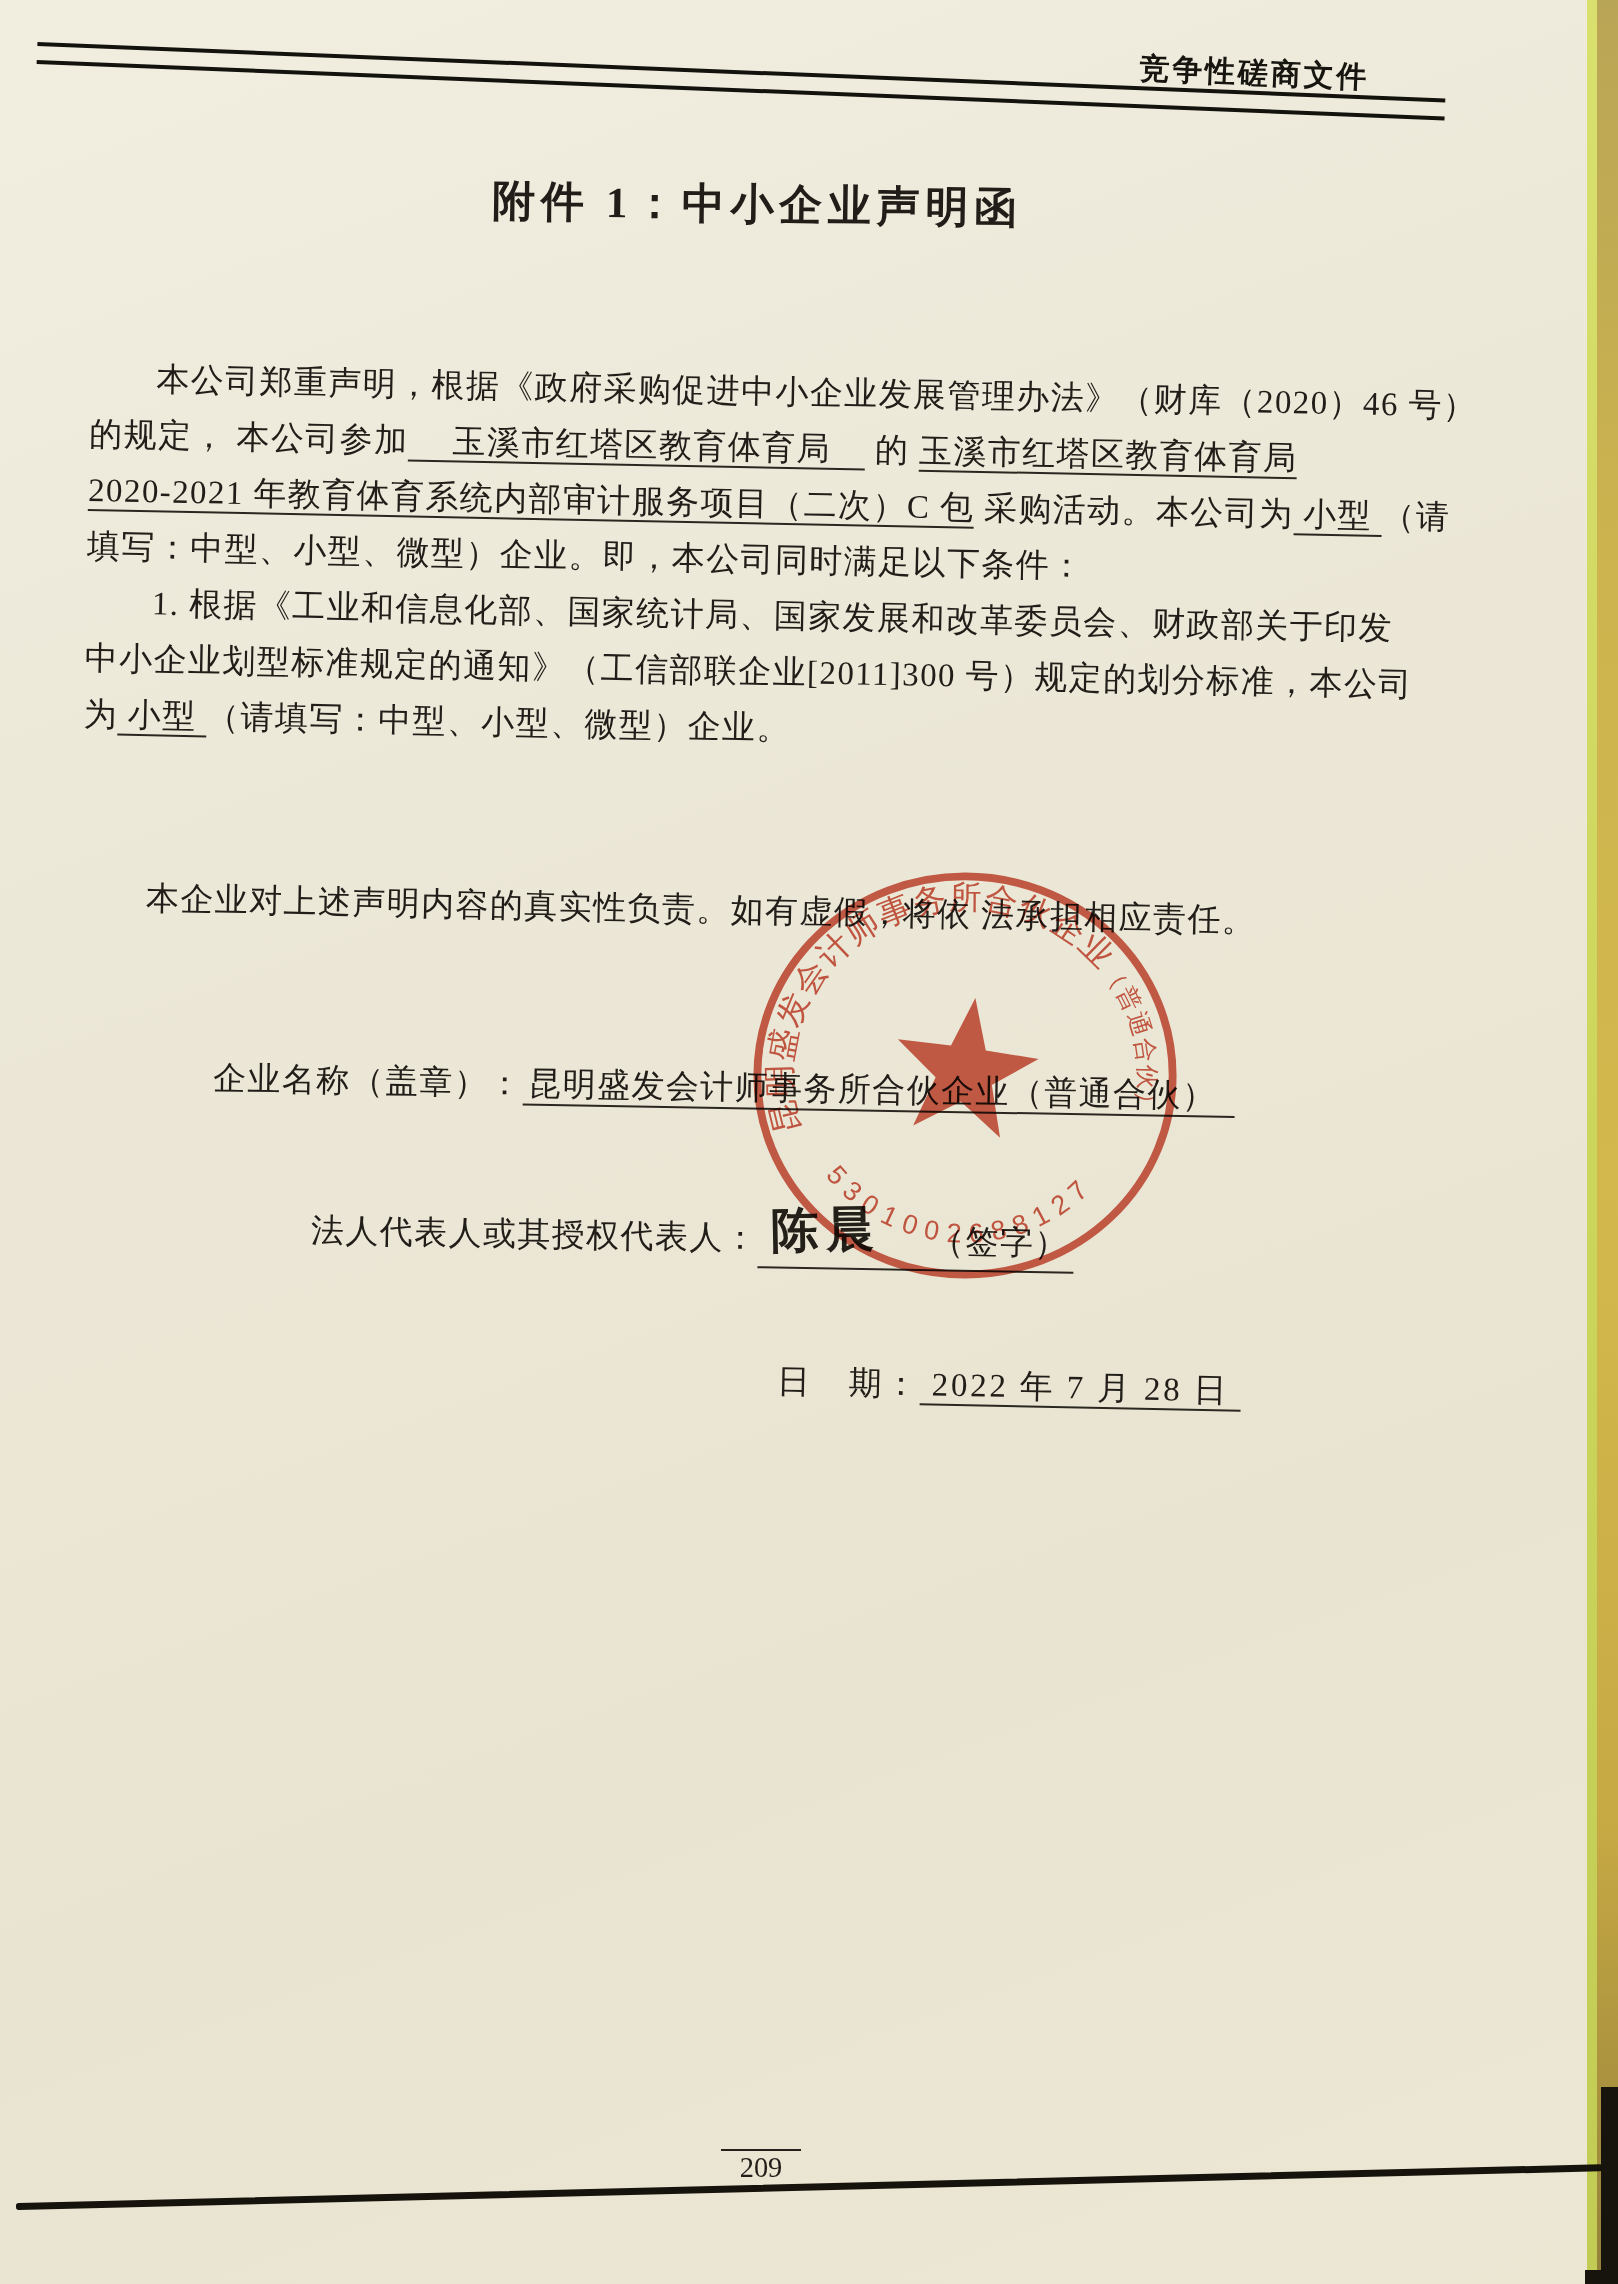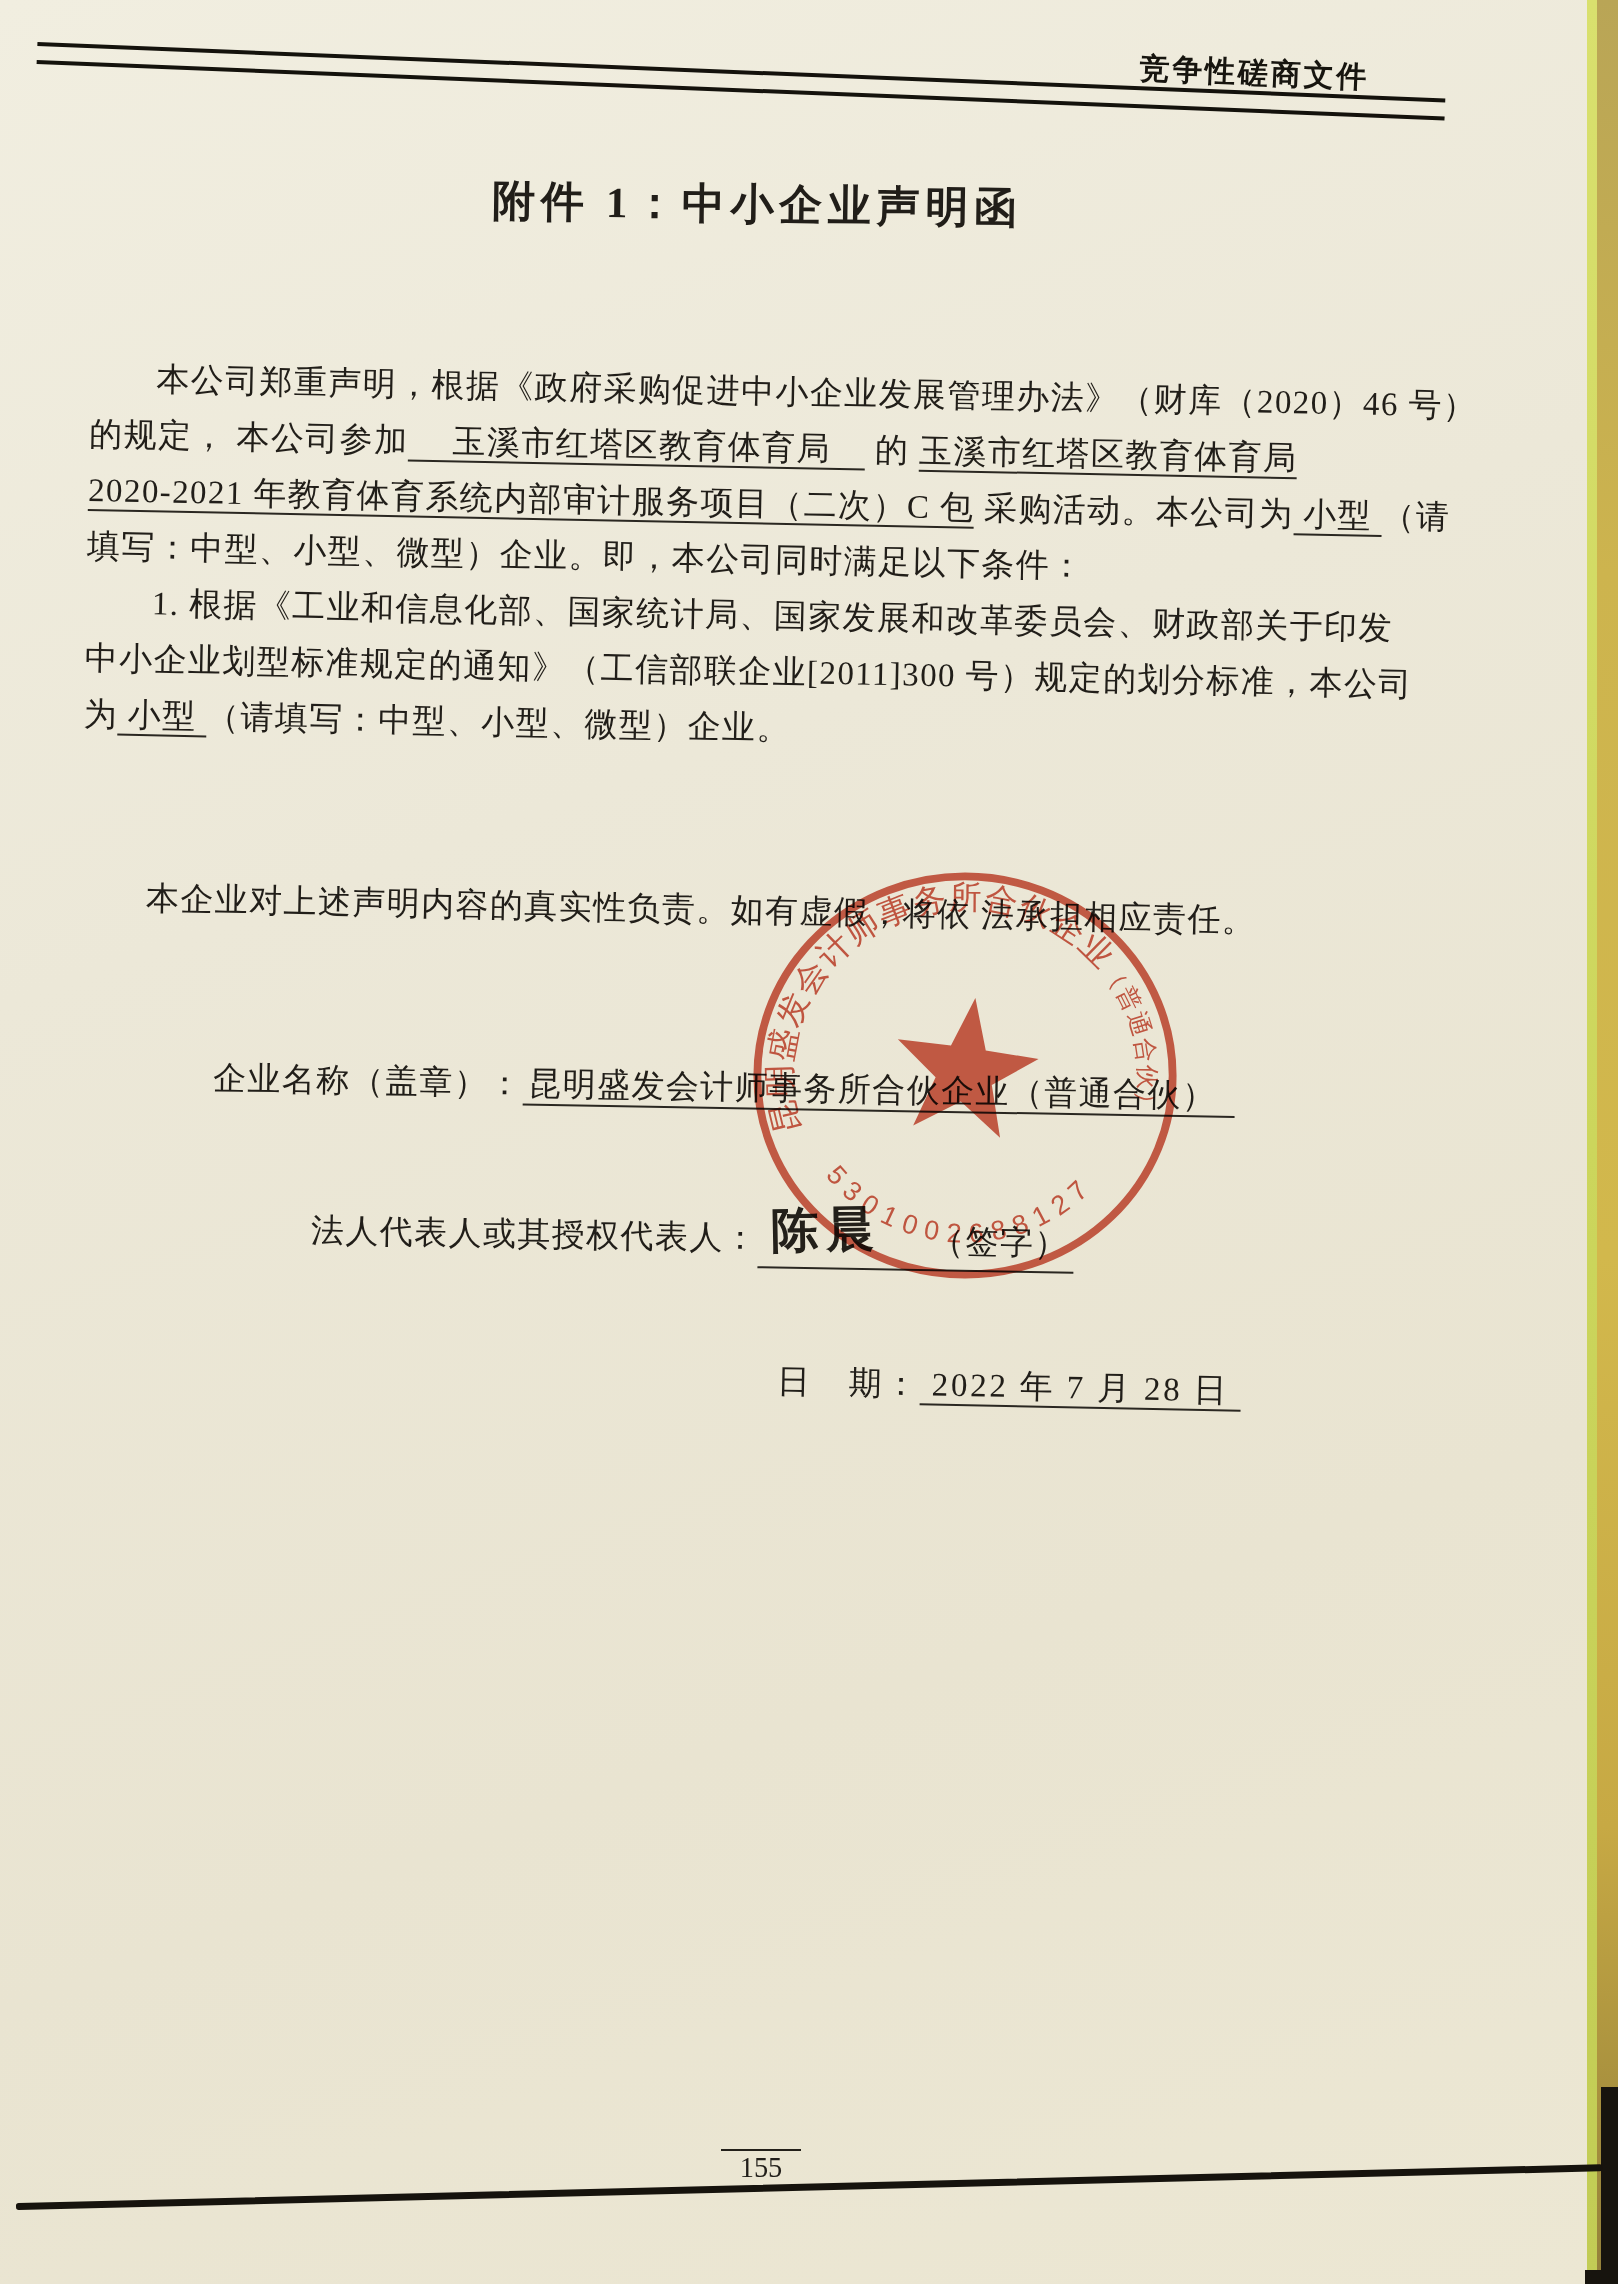--- a/index.html
+++ b/index.html
@@ -99,17 +99,17 @@
     <ellipse cx="315" cy="300" rx="292" ry="280" fill="none" stroke="#c8432e" stroke-width="11" opacity="0.9"></ellipse>
     <polygon transform="rotate(8 315 295)" fill="#c8432e" opacity="0.9" points="315,190 339.7,261 414.9,262.6 354.9,308 376.7,379.9 315,337 253.3,379.9 275.1,308 215.1,262.6 290.3,261"></polygon>
     <text fill="#c8432e" opacity="0.92" font-family="Liberation Sans, DejaVu Sans, sans-serif" font-size="46" letter-spacing="2">
       <textPath href="#arcTop" startOffset="18"><tspan>昆明盛发会计师事务所合伙企业</tspan><tspan font-size="34">（普通合伙）</tspan></textPath>
     </text>
     <text fill="#c8432e" opacity="0.92" font-family="Liberation Sans, DejaVu Sans, sans-serif" font-size="38" letter-spacing="12">
       <textPath href="#arcBottom" startOffset="28"><tspan>5301002688127</tspan></textPath>
     </text>
   </svg>
 
-  <div class="footer-page">155</div>
+  <div class="footer-page">209</div>
   <div class="bottom-rule"></div>
 
 </div>
 
 
 </body></html>

